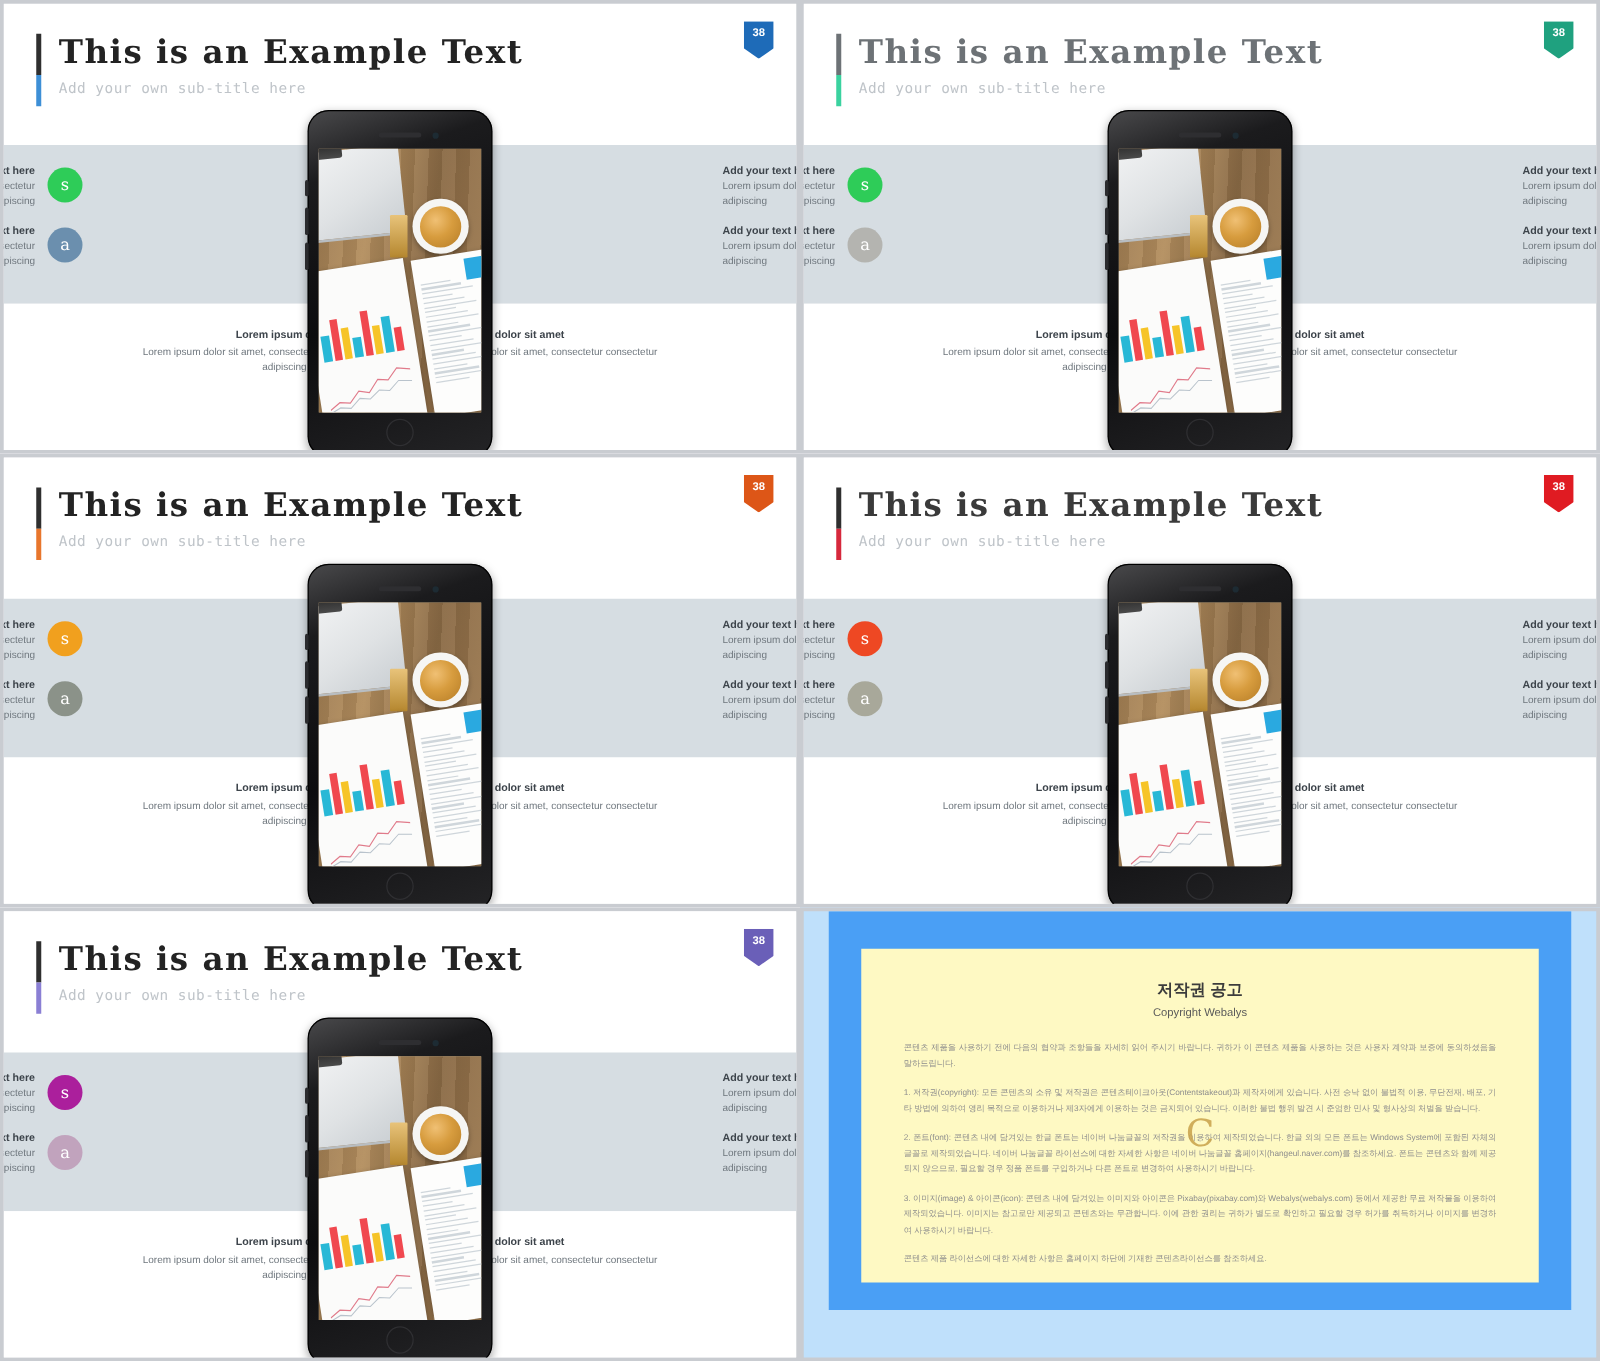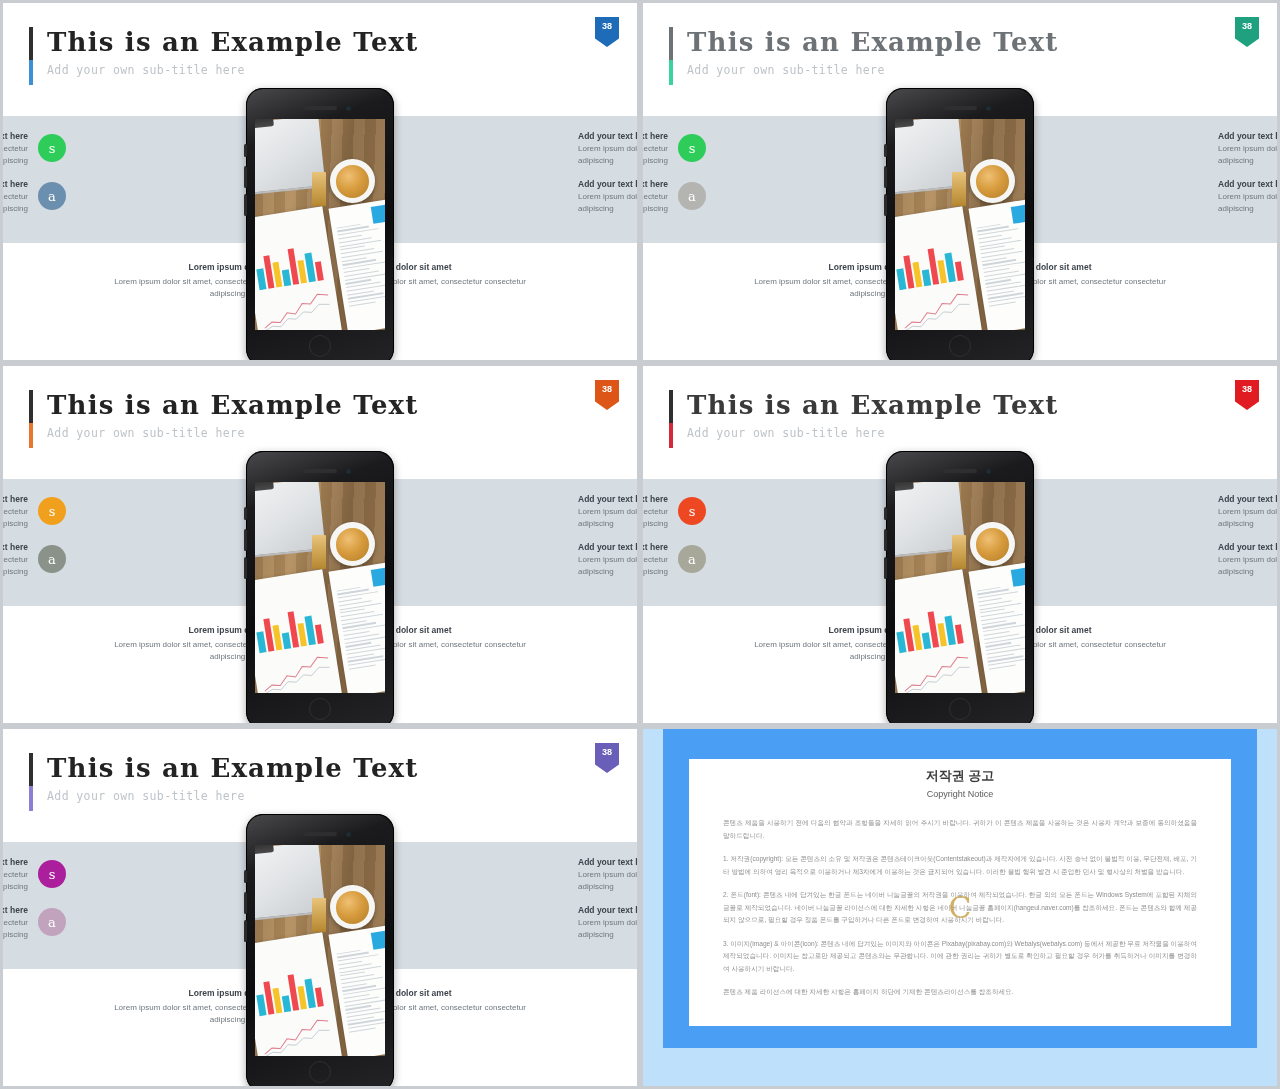--- a/index.html
+++ b/index.html
@@ -261,22 +261,22 @@
     position: relative;
   }
   .copy-frame {
     position: absolute;
     left: 20px; top: 0; right: 20px; bottom: 38px;
     background: #4a9ff5;
   }
   .copy-card {
     position: absolute;
     left: 26px; top: 30px; right: 26px; bottom: 22px;
-    background: #ffffff;
-    padding: 8px 34px;
+    background: #fef9c3;
+    padding: 24px 34px;
     overflow: hidden;
   }
   .copy-h1 {
     text-align: center;
     font-size: 13px;
     font-weight: bold;
     color: #3c3c3c;
     margin-bottom: 4px;
   }
   .copy-h2 {
@@ -867,21 +867,21 @@
             <div class="ln" style="width: 52%;"></div>
           </div>
         </div>
         <div class="home"></div>
       </div>
     </div>
     <div class="slide copy-slide">
       <div class="copy-frame" style="background: rgb(74, 159, 245);">
         <div class="copy-card">
           <div class="copy-h1">저작권 공고</div>
-          <div class="copy-h2">Copyright Notice</div>
+          <div class="copy-h2">Copyright Webalys</div>
           <div class="copy-p">콘텐츠 제품을 사용하기 전에 다음의 협약과 조항들을 자세히 읽어 주시기 바랍니다. 귀하가 이 콘텐츠 제품을 사용하는 것은 사용자 계약과 보증에 동의하셨음을 말하드립니다.</div>
           <div class="copy-p">1. 저작권(copyright): 모든 콘텐츠의 소유 및 저작권은 콘텐츠테이크아웃(Contentstakeout)과 제작자에게 있습니다. 사전 승낙 없이 불법적 이용, 무단전재, 배포, 기타 방법에 의하여 영리 목적으로 이용하거나 제3자에게 이용하는 것은 금지되어 있습니다. 이러한 불법 행위 발견 시 준엄한 민사 및 형사상의 처벌을 받습니다.</div>
           <div class="copy-p">2. 폰트(font): 콘텐츠 내에 담겨있는 한글 폰트는 네이버 나눔글꼴의 저작권을 이용하여 제작되었습니다. 한글 외의 모든 폰트는 Windows System에 포함된 자체의 글꼴로 제작되었습니다. 네이버 나눔글꼴 라이선스에 대한 자세한 사항은 네이버 나눔글꼴 홈페이지(hangeul.naver.com)를 참조하세요. 폰트는 콘텐츠와 함께 제공되지 않으므로, 필요할 경우 정품 폰트를 구입하거나 다른 폰트로 변경하여 사용하시기 바랍니다.</div>
           <div class="copy-p">3. 이미지(image) &amp; 아이콘(icon): 콘텐츠 내에 담겨있는 이미지와 아이콘은 Pixabay(pixabay.com)와 Webalys(webalys.com) 등에서 제공한 무료 저작물을 이용하여 제작되었습니다. 이미지는 참고로만 제공되고 콘텐츠와는 무관합니다. 이에 관한 권리는 귀하가 별도로 확인하고 필요할 경우 허가를 취득하거나 이미지를 변경하여 사용하시기 바랍니다.</div>
           <div class="copy-p">콘텐츠 제품 라이선스에 대한 자세한 사항은 홈페이지 하단에 기재한 콘텐츠라이선스를 참조하세요.</div>
         </div>
       </div>
       <div class="copy-watermark">C</div>
     </div>
   </div>

